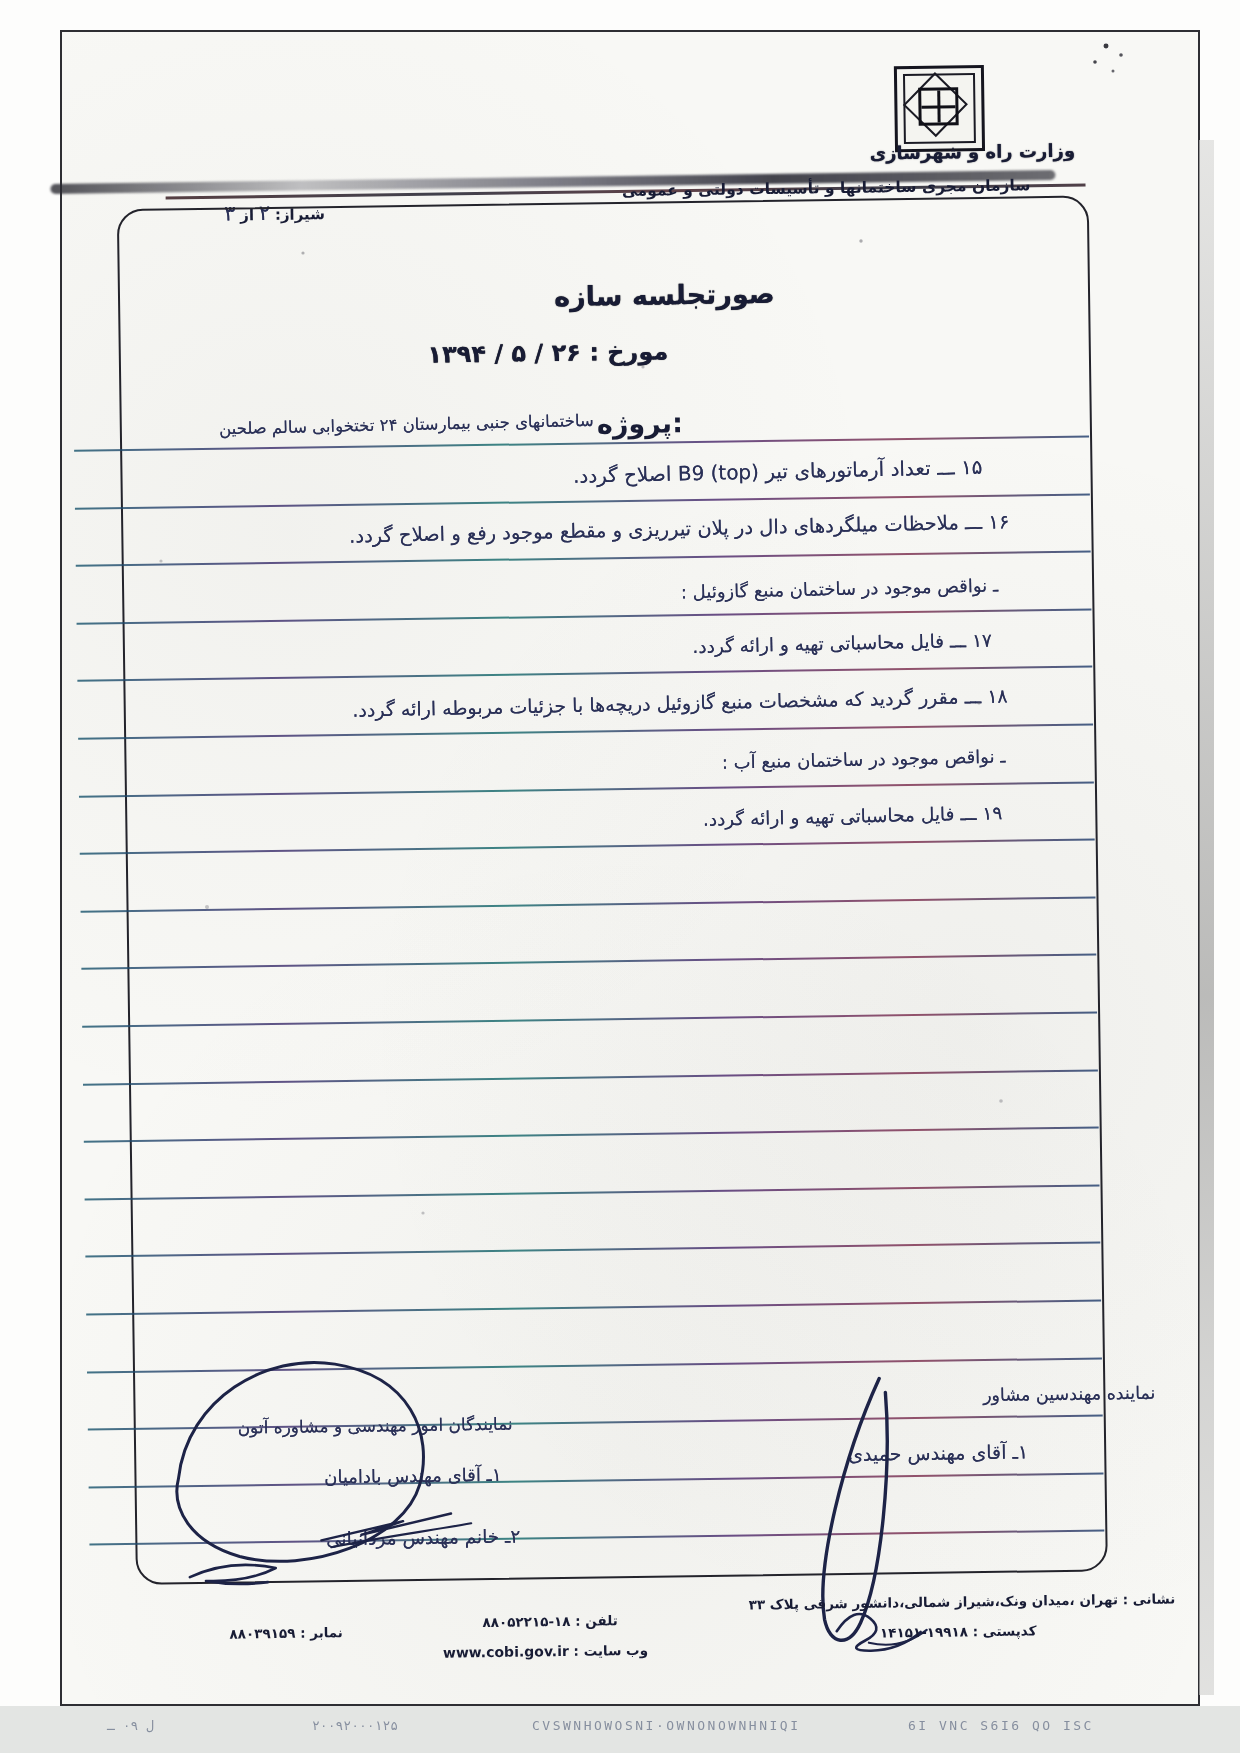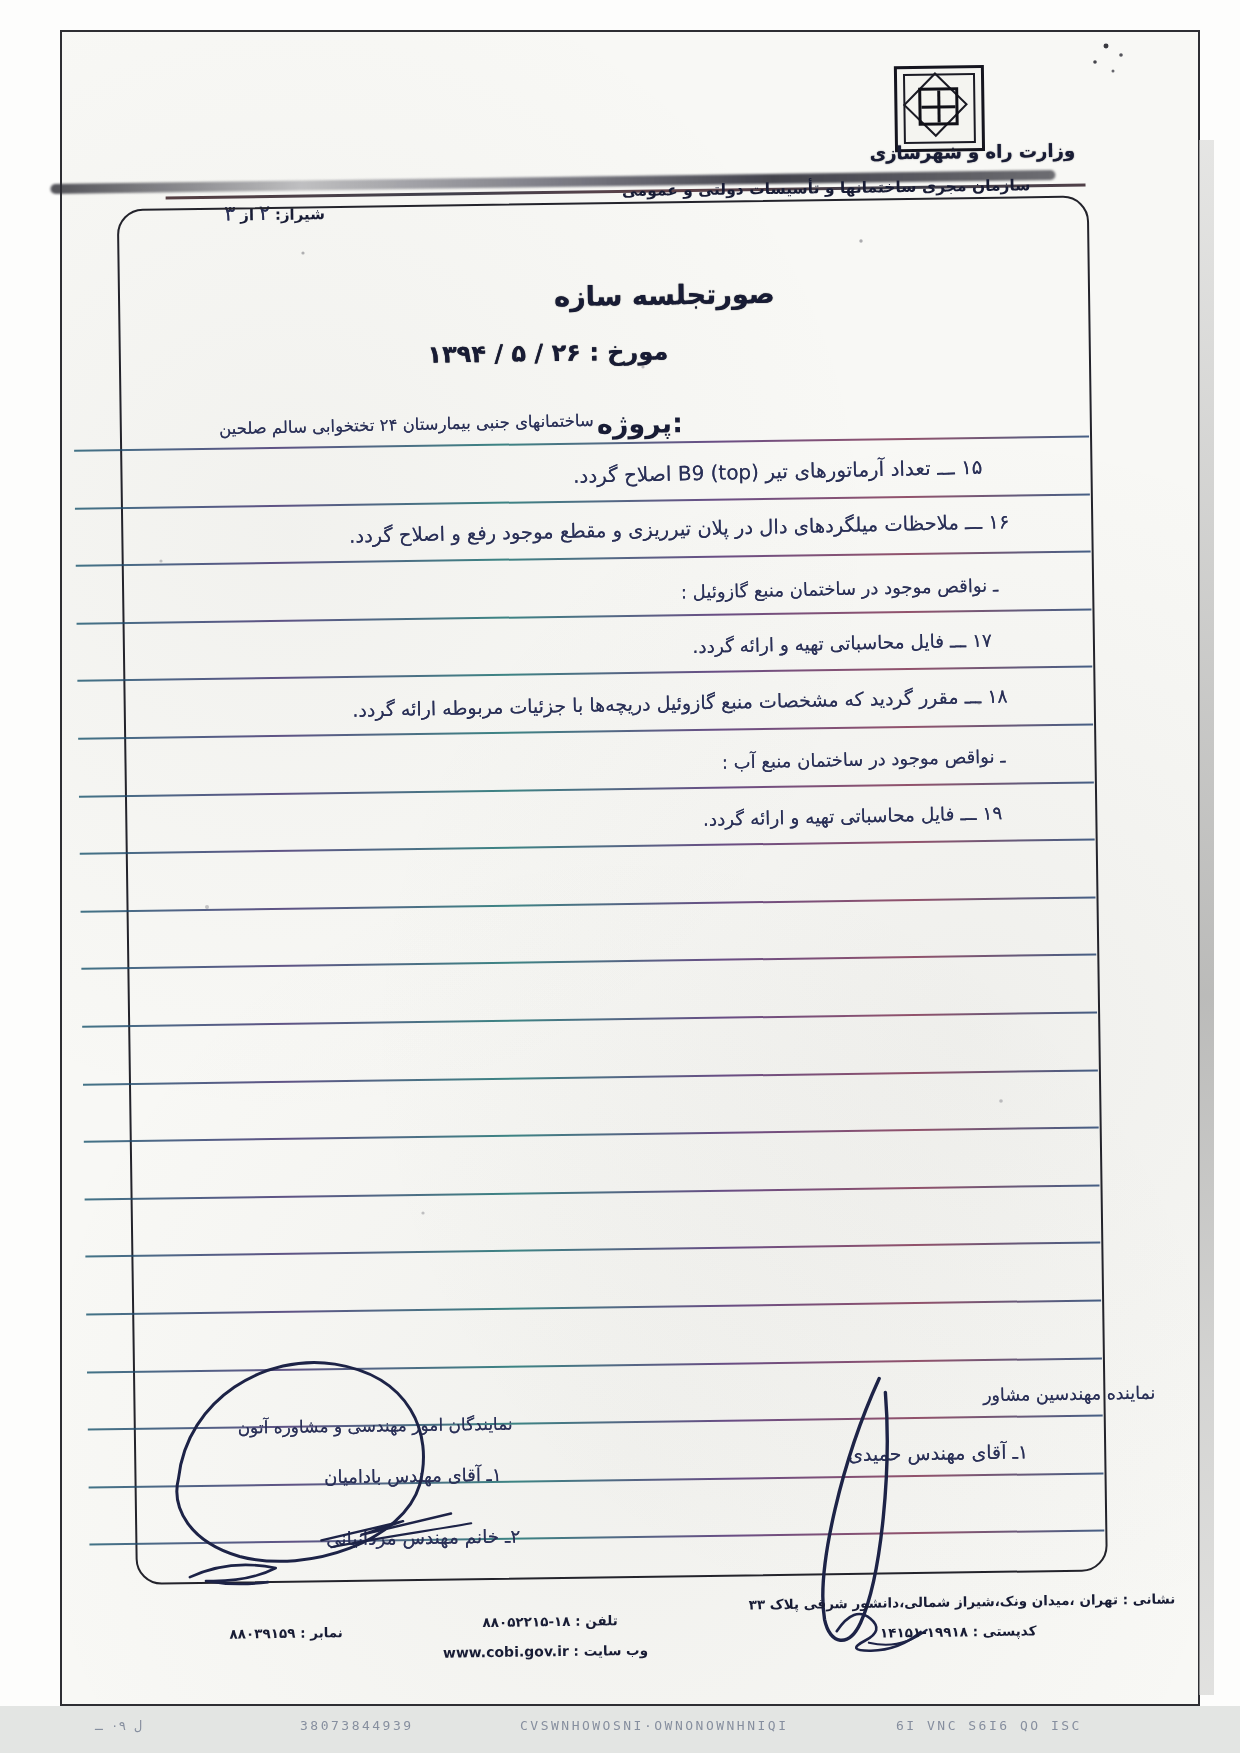--- a/index.html
+++ b/index.html
@@ -97,21 +97,21 @@
   .ft-web .url{direction:ltr;unicode-bidi:embed;font-size:14px;}
   .ft-fax{left:118px;top:1590px;width:195px;text-align:center;}
 
   
   .edge-streak{
     position:absolute;left:1199px;top:140px;width:15px;height:1555px;opacity:.6;
     background:linear-gradient(180deg,#d6d6d4,#a7a7a5 35%,#8f8f8d 55%,#b9b9b7 80%,#cfcfcd);
   }
   .bottom-strip{position:absolute;left:0;top:1706px;width:1240px;height:47px;background:#e3e5e3;}
   .garble{position:absolute;top:1718px;color:#7d8698;font-family:"DejaVu Sans Mono",monospace;
-    font-size:13px;letter-spacing:2.5px;white-space:nowrap;opacity:.9;}
+    font-size:13px;letter-spacing:2.5px;white-space:nowrap;opacity:.9;margin-left:12px;}
   .g1{left:95px;} .g2{left:300px;} .g3{left:520px;} .g4{left:896px;}
   .specks{position:absolute;left:0;top:0;width:2px;height:2px;background:transparent;border-radius:50%;
     box-shadow:1105px 45px 0 1.5px #3a3a40,1120px 54px 0 .8px #55555c,1094px 61px 0 .8px #46464c,
       1112px 70px 0 .5px #66666c,302px 252px 0 .6px rgba(90,90,100,.45),978px 702px 0 .6px rgba(90,90,100,.4),
       206px 906px 0 1px rgba(100,100,110,.35),422px 1212px 0 .6px rgba(110,110,120,.4),
       642px 366px 0 .6px rgba(100,100,110,.4),860px 240px 0 .7px rgba(80,80,90,.45),
       160px 560px 0 .6px rgba(100,100,110,.35),1000px 1100px 0 .8px rgba(90,90,100,.35);}
 </style>
 </head>
 <body>
@@ -216,18 +216,18 @@
       <span>وب سایت :</span>
       <span class="url">www.cobi.gov.ir</span>
     </div>
     <div class="ft ft-fax abs print">نمابر : ۸۸۰۳۹۱۵۹</div>
 
   </div>
 
   <div class="edge-streak"></div>
   <div class="bottom-strip"></div>
   <span class="garble g1">ل ۰۹ ـ</span>
-  <span class="garble g2">38073844939</span>
+  <span class="garble g2">۲۰۰۹۲۰۰۰۱۲۵</span>
   <span class="garble g3">CVSWNHOWOSNI·OWNONOWNHNIQI</span>
   <span class="garble g4">6I VNC S6I6 QO ISC</span>
   <div class="specks"></div>
 
 </div>
 
 </body></html>

